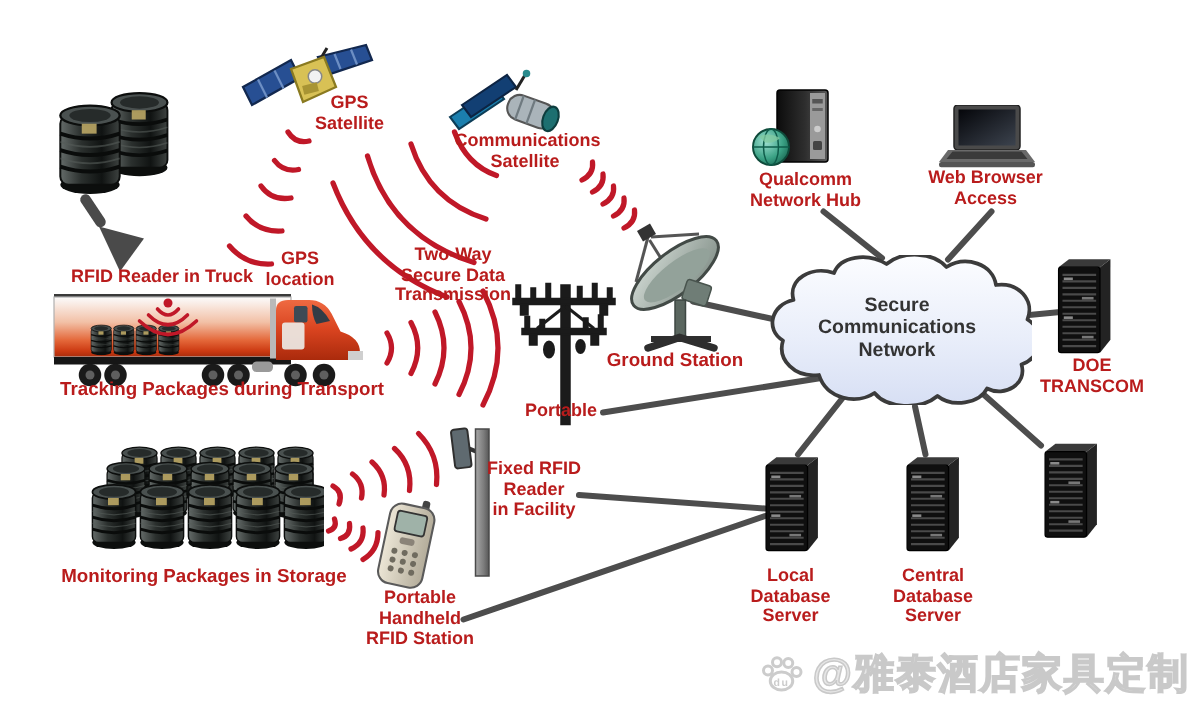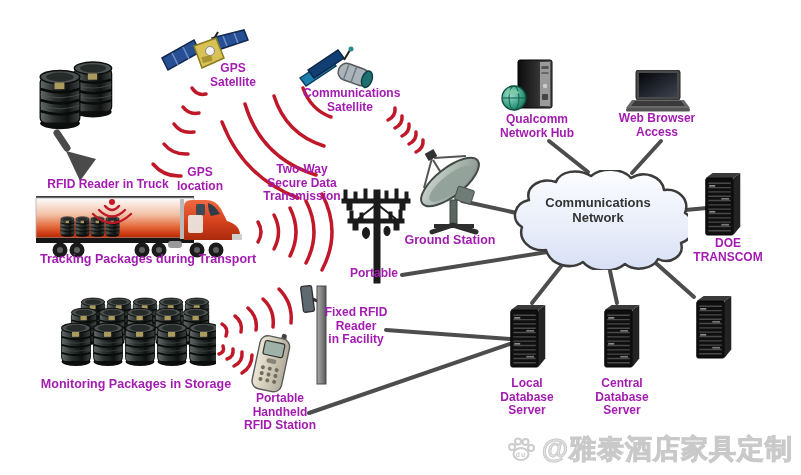--- a/index.html
+++ b/index.html
@@ -1,19 +1,19 @@
 <!DOCTYPE html>
 <html><head>
 <meta charset="utf-8">
 <style>
   html,body{margin:0;padding:0;background:#fff;}
   .stage{position:relative;width:801px;height:475px;background:#ffffff;overflow:hidden;
          font-family:"Liberation Sans", sans-serif;}
   .stage svg{position:absolute;display:block;}
-  .lbl{position:absolute;font-weight:bold;color:#a21caf;font-size:12px;line-height:1.13;text-align:center;white-space:nowrap;}
+  .lbl{position:absolute;font-weight:bold;color:#b91c1c;font-size:12px;line-height:1.13;text-align:center;white-space:nowrap;}
   .lbl span{display:block;}
   .lbl-md{font-size:12.5px;}
   .lbl-cloud{font-size:13px;color:#333;line-height:1.15;}
   .watermark{position:absolute;right:8px;bottom:8px;display:flex;align-items:center;gap:6px;
              font-weight:bold;font-size:27px;letter-spacing:1px;color:#e6e6e6;
              -webkit-text-stroke:1px #c9c9c9;}
 </style>
 </head>
 <body>
 
@@ -385,20 +385,21 @@
   <div class="lbl lbl-md" style="left:403px;top:233px;width:94px">Ground Station</div>
   <div class="lbl" style="left:613px;top:112px;width:88px">
     <span>Web Browser</span>
       <span>Access</span>
   </div>
   <div class="lbl" style="left:496px;top:113px;width:82px">
     <span>Qualcomm</span>
       <span>Network Hub</span>
   </div>
   <div class="lbl lbl-cloud" style="left:544px;top:196px;width:108px">
+    <span>Secure</span>
       <span>Communications</span>
       <span>Network</span>
   </div>
   <div class="lbl" style="left:688px;top:237px;width:80px">
     <span>DOE</span>
       <span>TRANSCOM</span>
   </div>
   <div class="lbl" style="left:588px;top:377px;width:68px">
     <span>Central</span>
       <span>Database</span>

